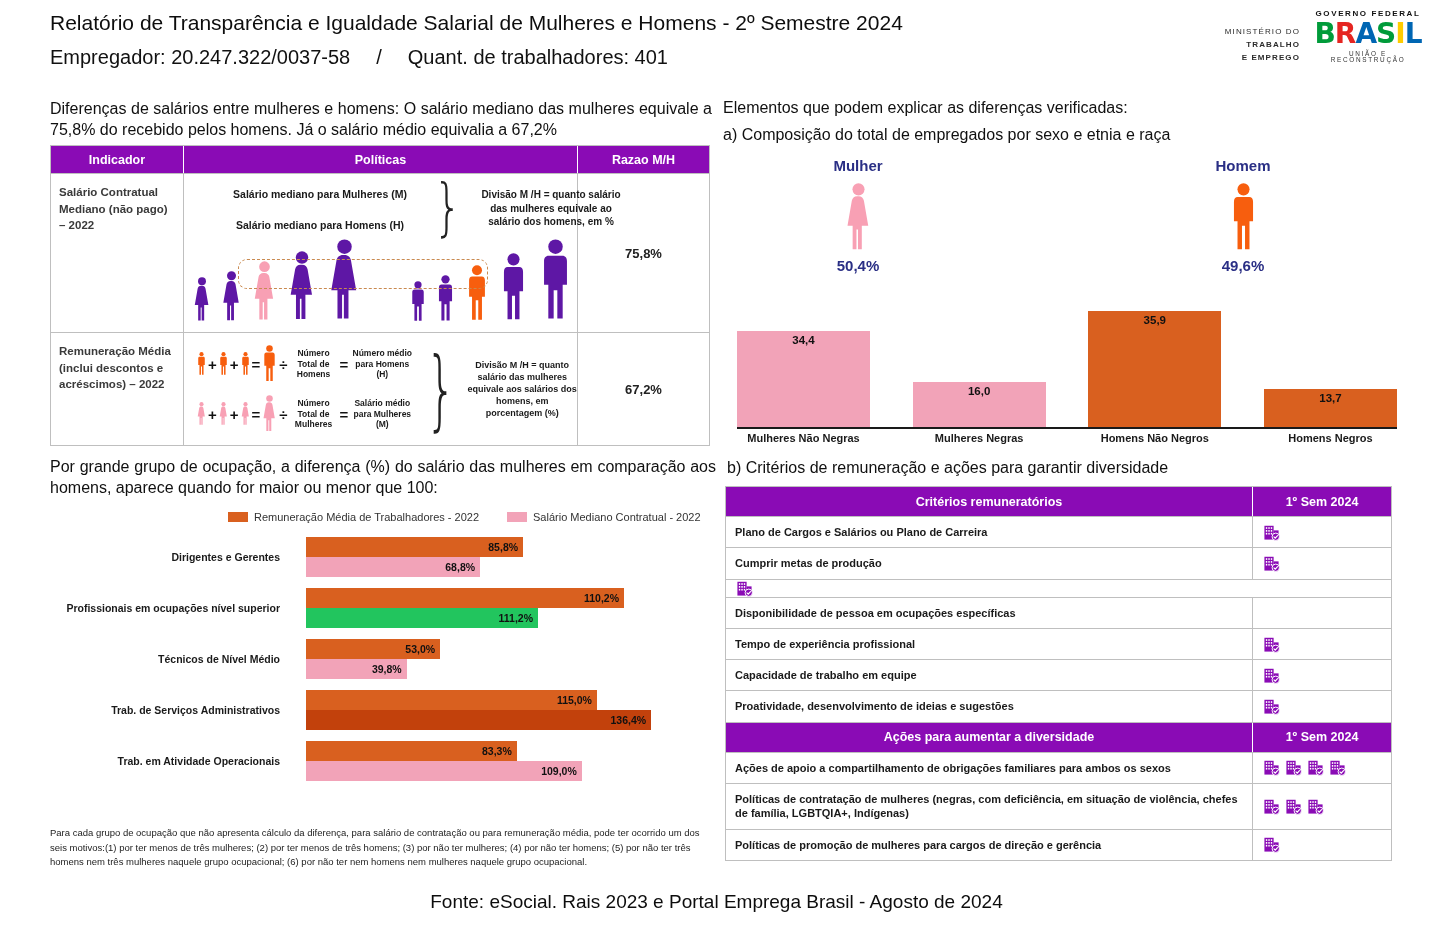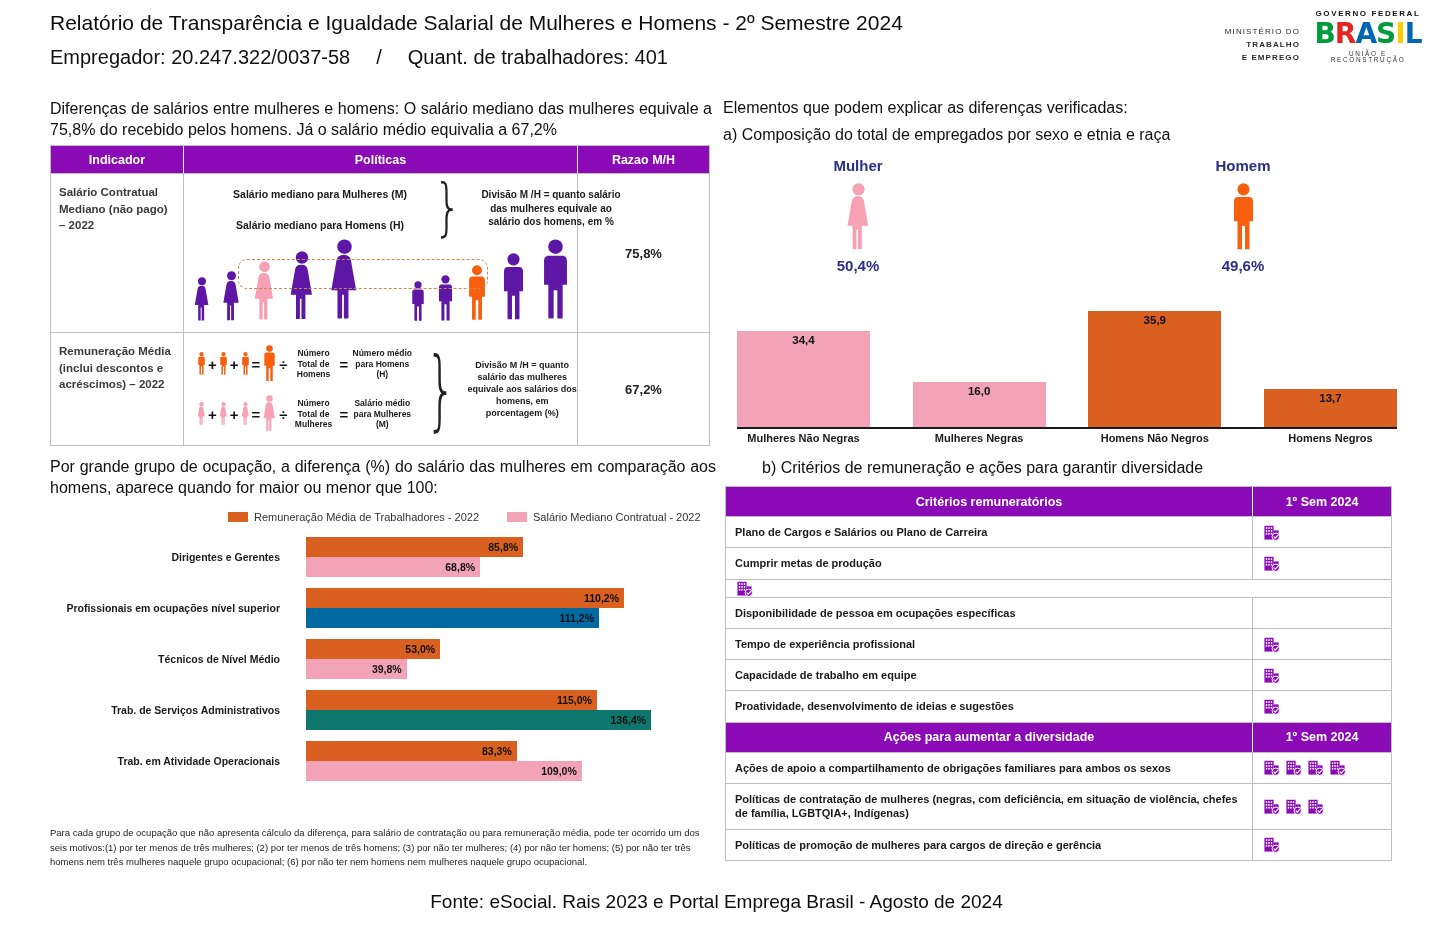--- a/index.html
+++ b/index.html
@@ -261,35 +261,35 @@
         <div class="occ-label">Dirigentes e Gerentes</div>
         <div class="occ-bars">
           <div class="occ-bar" style="width: 217.074px; background: rgb(217, 96, 31);">85,8%</div>
           <div class="occ-bar" style="width: 174.064px; background: rgb(242, 163, 184);">68,8%</div>
         </div>
       </div>
       <div class="occ-row">
         <div class="occ-label">Profissionais em ocupações nível superior</div>
         <div class="occ-bars">
           <div class="occ-bar" style="width: 318px; background: rgb(217, 96, 31);">110,2%</div>
-          <div class="occ-bar" style="width: 293px; background: #0369a1;">111,2%</div>
+          <div class="occ-bar" style="width: 232px; background: #22c55e;">111,2%</div>
         </div>
       </div>
       <div class="occ-row">
         <div class="occ-label">Técnicos de Nível Médio</div>
         <div class="occ-bars">
           <div class="occ-bar" style="width: 134.09px; background: rgb(217, 96, 31);">53,0%</div>
           <div class="occ-bar" style="width: 100.694px; background: rgb(242, 163, 184);">39,8%</div>
         </div>
       </div>
       <div class="occ-row">
         <div class="occ-label">Trab. de Serviços Administrativos</div>
         <div class="occ-bars">
           <div class="occ-bar" style="width: 290.95px; background: rgb(217, 96, 31);">115,0%</div>
-          <div class="occ-bar" style="width: 345.092px; background: #0f766e;">136,4%</div>
+          <div class="occ-bar" style="width: 345.092px; background: #c2410c;">136,4%</div>
         </div>
       </div>
       <div class="occ-row">
         <div class="occ-label">Trab. em Atividade Operacionais</div>
         <div class="occ-bars">
           <div class="occ-bar" style="width: 210.749px; background: rgb(217, 96, 31);">83,3%</div>
           <div class="occ-bar" style="width: 275.77px; background: rgb(242, 163, 184);">109,0%</div>
         </div>
       </div>
     </div>
@@ -329,21 +329,21 @@
         <span class="comp-val">13,7</span>
       </div>
     </div>
   <div class="abs" id="comp-labels">
       <div class="comp-cat">Mulheres Não Negras</div>
       <div class="comp-cat">Mulheres Negras</div>
       <div class="comp-cat">Homens Não Negros</div>
       <div class="comp-cat">Homens Negros</div>
     </div>
 
-  <div class="abs sect" style="left:762px;top:459px;">b) Critérios de remuneração e ações para garantir diversidade</div>
+  <div class="abs sect" style="left:727px;top:459px;">b) Critérios de remuneração e ações para garantir diversidade</div>
   <div class="abs" id="crit-table">
       <div class="crit-head">
         <div class="h-l">Critérios remuneratórios</div>
         <div class="h-r">1º Sem 2024</div>
       </div>
       <div class="crit-row">
         <div class="crit-label">Plano de Cargos e Salários ou Plano de Carreira</div>
         <div class="crit-icons">
           <svg width="17" height="17" viewBox="0 0 24 24">
             <rect x="2" y="2.5" width="13" height="19.5" fill="#8A0BB5"></rect>

